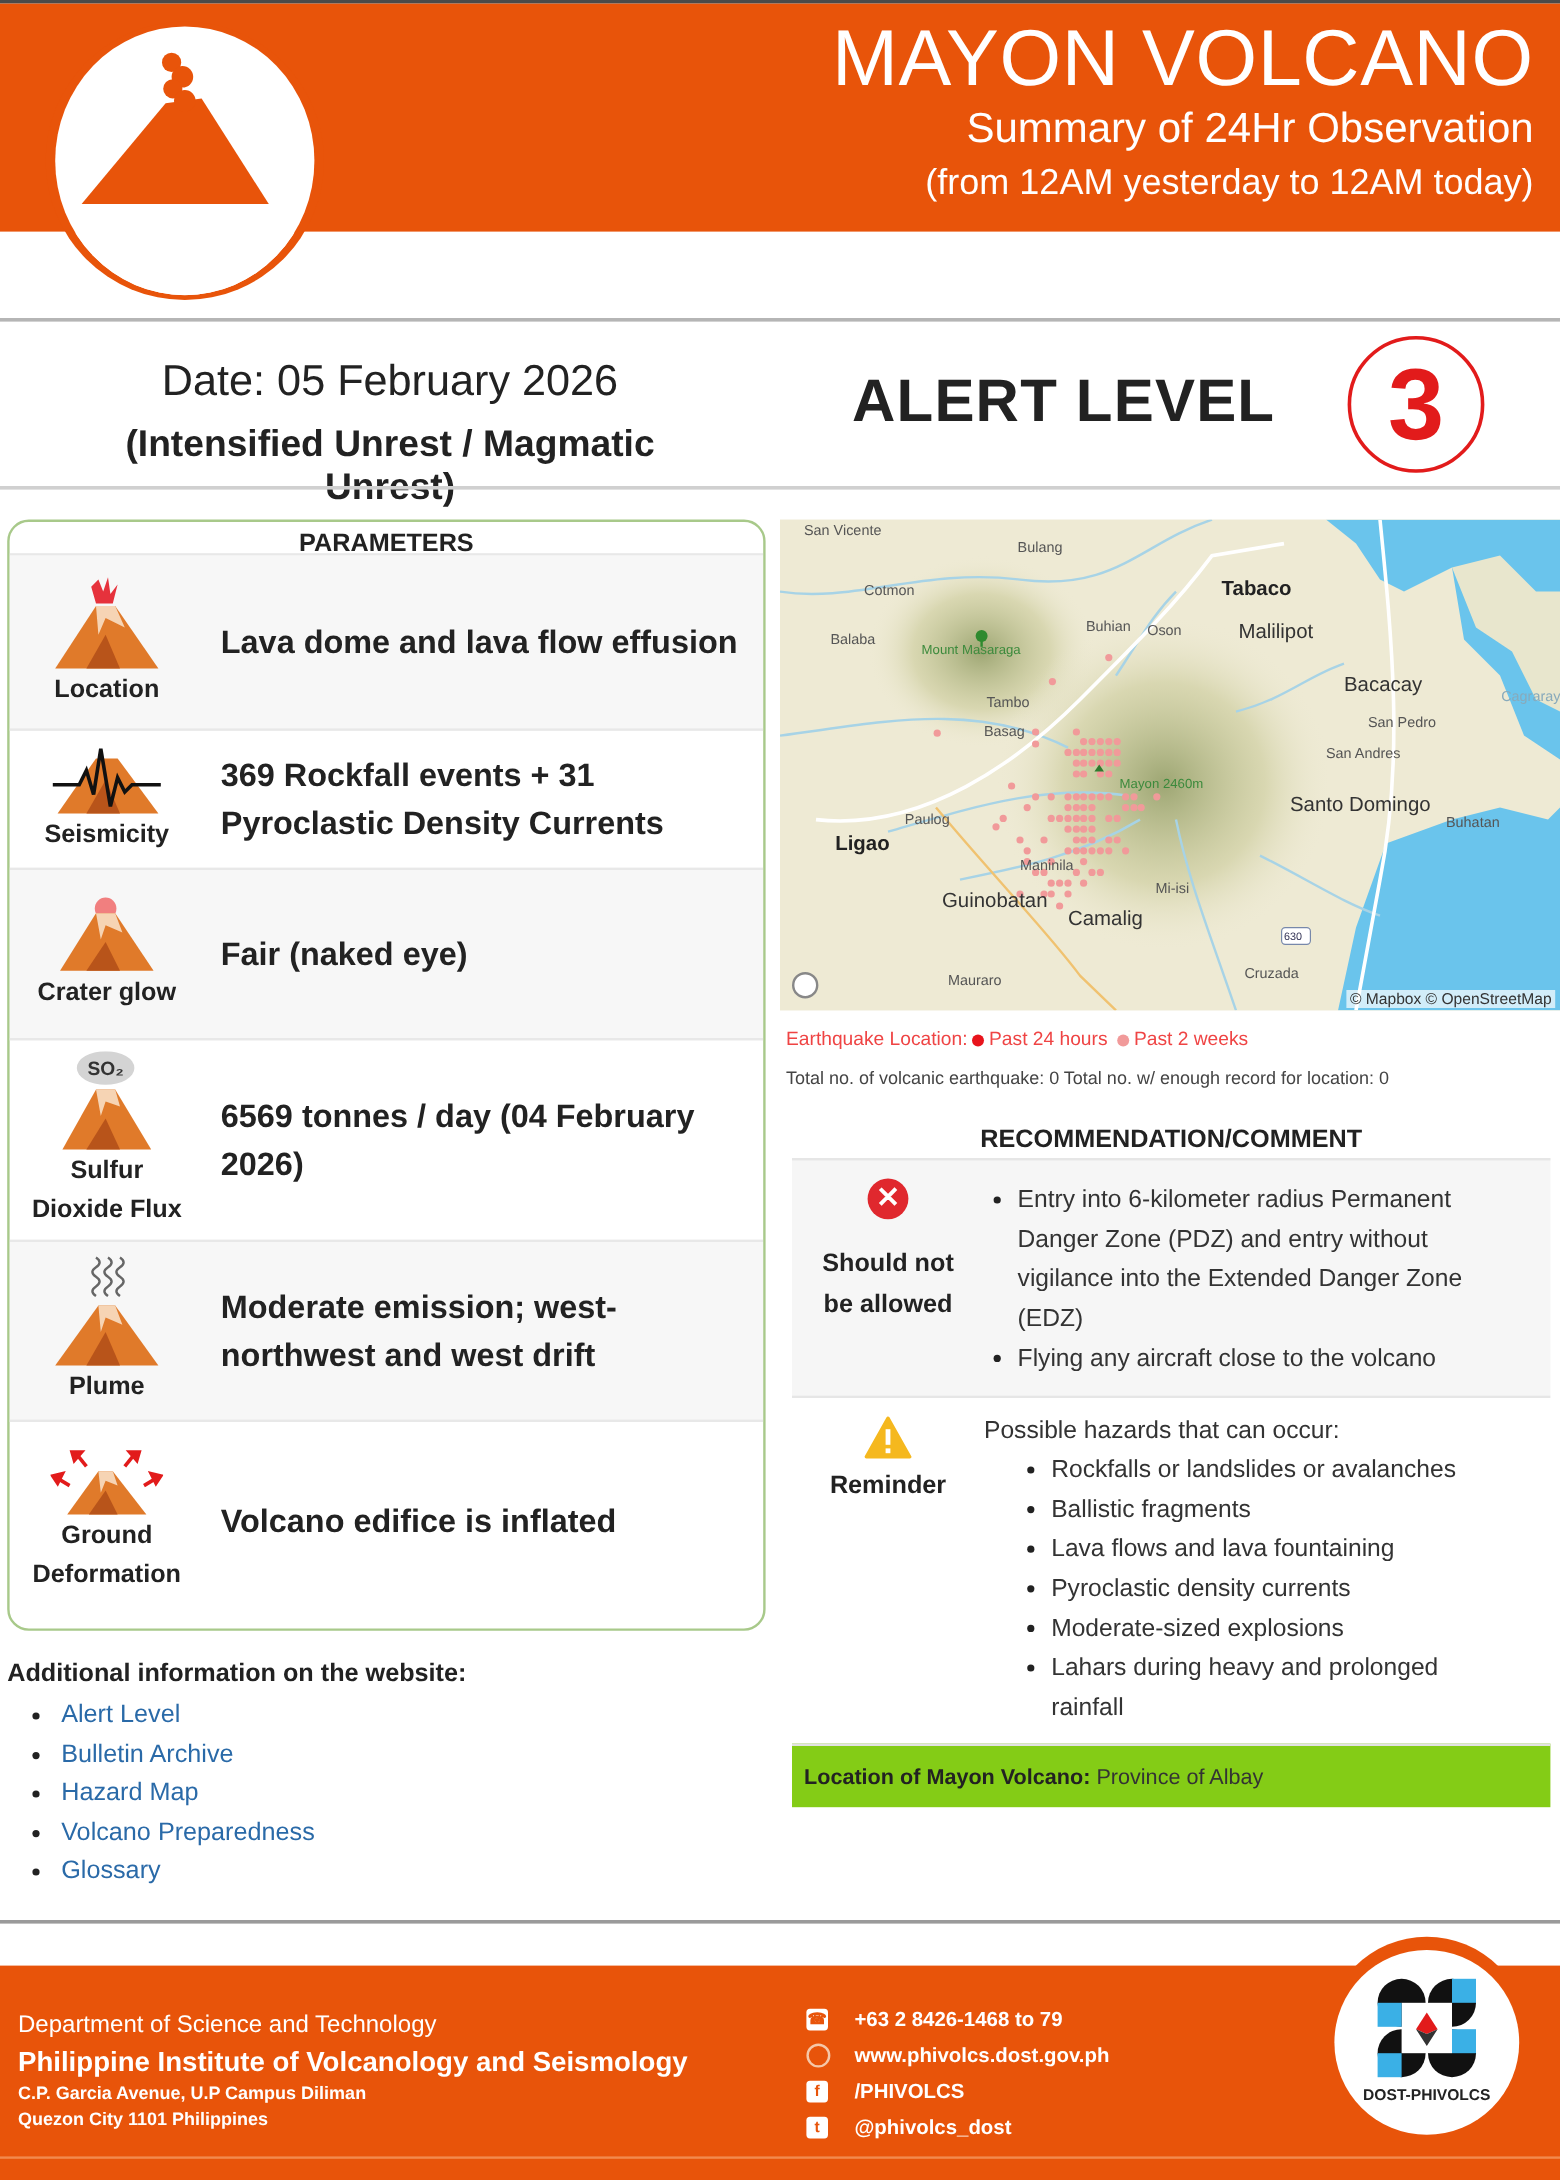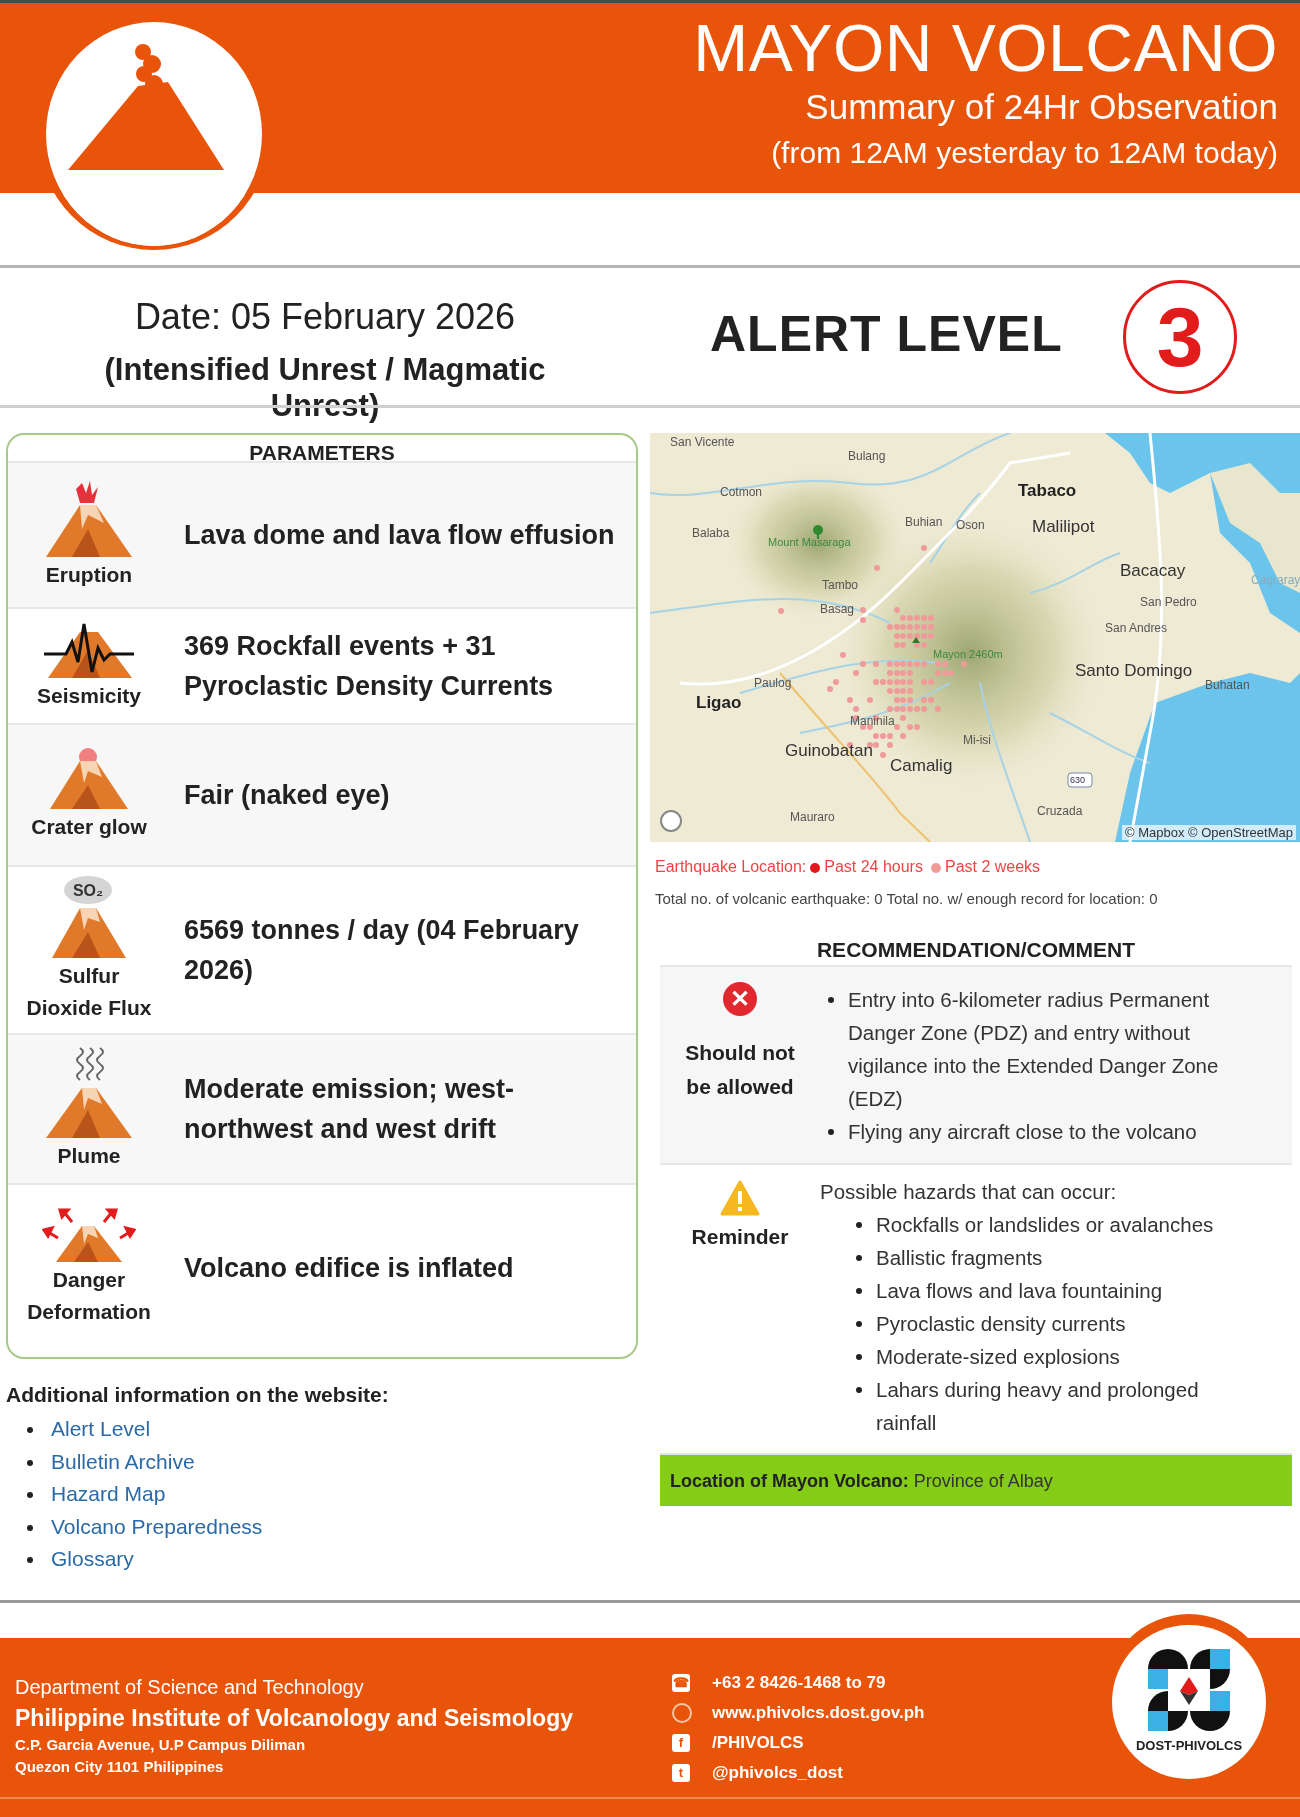--- a/index.html
+++ b/index.html
@@ -122,21 +122,21 @@
   <div class="params-title">PARAMETERS</div>
 
   <div class="param-row alt" style="height:146px">
     <div class="param-icon">
       <svg width="94" height="80" viewBox="0 0 94 80">
         <path d="M40 4 L44 14 L48 2 L50 16 L56 8 L52 24 L38 24 L34 10 Z" fill="#e6323c"></path>
         <polygon points="4,78 38,26 54,26 90,78" fill="#e07a2a"></polygon>
         <polygon points="38,26 54,26 62,44 46,36 40,50" fill="#f6d4b4"></polygon>
         <polygon points="30,78 46,50 58,78" fill="#b8541a"></polygon>
       </svg>
-      <div class="param-icon-label">Eruption</div>
+      <div class="param-icon-label">Location</div>
     </div>
     <div class="param-value">Lava dome and lava flow effusion</div>
   </div>
 
   <div class="param-row" style="height:116px">
     <div class="param-icon">
       <svg width="94" height="60" viewBox="0 0 94 60">
         <polygon points="6,58 38,12 56,12 90,58" fill="#e07a2a"></polygon>
         <polygon points="30,58 46,30 58,58" fill="#b8541a"></polygon>
         <polyline points="2,34 24,34 30,22 36,42 42,4 50,52 56,28 62,40 68,34 92,34" fill="none" stroke="#111" stroke-width="3"></polyline>
@@ -198,21 +198,21 @@
           <line x1="30" y1="14" x2="22" y2="4"></line>
             <polygon points="18,2 26,2 20,9"></polygon>
           <line x1="62" y1="14" x2="70" y2="4"></line>
             <polygon points="74,2 66,2 72,9"></polygon>
           <line x1="16" y1="30" x2="6" y2="24"></line>
             <polygon points="2,22 10,20 6,28"></polygon>
           <line x1="78" y1="30" x2="88" y2="24"></line>
             <polygon points="92,22 84,20 88,28"></polygon>
         </g>
       </svg>
-      <div class="param-icon-label" style="width:140px">Danger Deformation</div>
+      <div class="param-icon-label" style="width:140px">Ground Deformation</div>
     </div>
     <div class="param-value">Volcano edifice is inflated</div>
   </div>
 </div>
 
 <div class="addl">
   <div class="addl-title">Additional information on the website:</div>
   <ul>
     <li>Alert Level</li>
     <li>Bulletin Archive</li>

